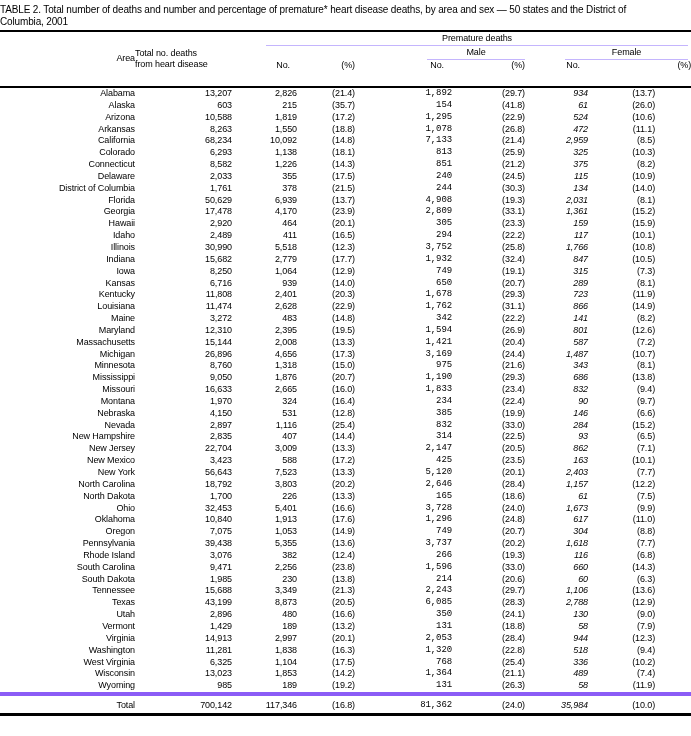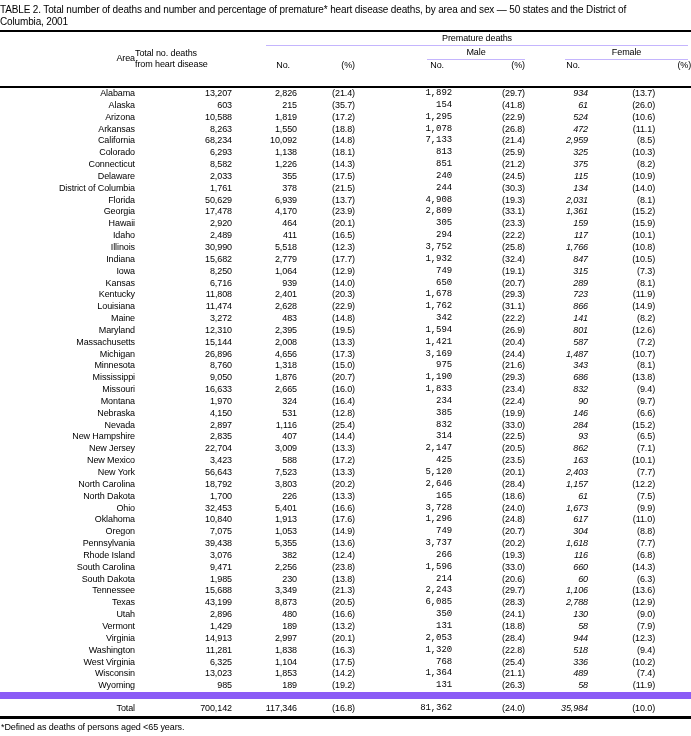--- a/index.html
+++ b/index.html
@@ -41,21 +41,21 @@
   td.n { text-align:right; }
   td.p2 { padding-right:3px; }   
   td.p3 { padding-right:1px; }
   td.p4 { padding-right:1px; }
   td.p5 { padding-right:0;font-family:Liberation Mono, monospace; }
   td.p6 { padding-right:0; }
   td.p7 { padding-right:0;font-style:italic; }
   td.p8 { padding-right:36px; }
   th.h-pct.p4 { padding-right:1px; } 
   tr.total-row td {
-    border-top:7px solid #8b5cf6; border-bottom:3px solid #000;
+    border-top:4px solid #8b5cf6; border-bottom:3px solid #000;
     padding-top:3px; padding-bottom:2px; line-height:12px;
   }
   .footnote { font-size:9px; letter-spacing:-0.1px; padding:3px 0 0 1px; }
 </style>
 </head>
 <body>
 
 <div class="page">
   <div class="title">TABLE 2. Total number of deaths and number and percentage of premature* heart disease deaths, by area and sex — 50 states and the District of Columbia, 2001</div>
 
@@ -618,14 +618,13 @@
         <td class="n p3">117,346</td>
         <td class="n p4">(16.8)</td>
         <td class="n p5">81,362</td>
         <td class="n p6">(24.0)</td>
         <td class="n p7">35,984</td>
         <td class="n p8">(10.0)</td>
       </tr>
     </tbody>
   </table>
 
-  <div class="footnote">*Defined as deaths of persons aged &lt;65 years.</div>
 </div>
 
 </body></html>

